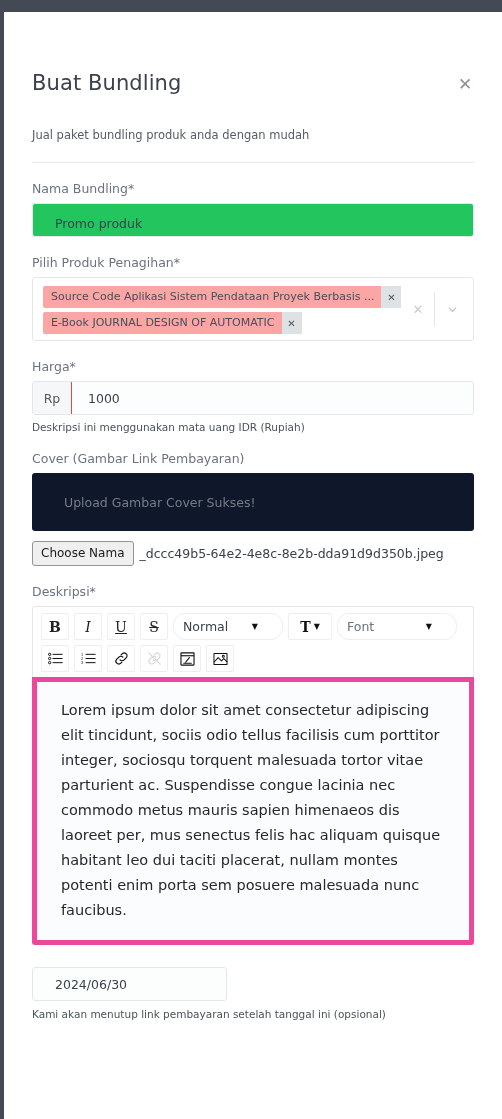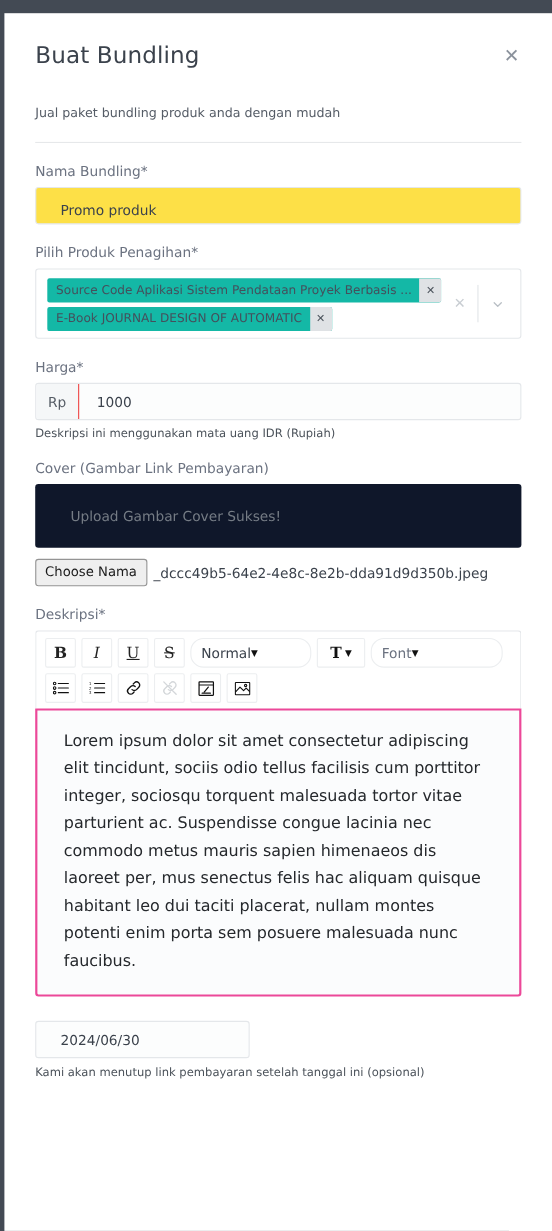--- a/index.html
+++ b/index.html
@@ -13,20 +13,21 @@
   #modal {
     position: absolute;
     left: 4px; top: 12px;
     width: 498px; height: 1107px;
     background: #ffffff;
     overflow: hidden;
   }
   .modal-header {
     position: relative;
     padding: 26px 28px 0 28px;
+    margin-top: 33px;
   }
   .modal-title {
     font-size: 21px;
     font-weight: 400;
     color: #3b424c;
     letter-spacing: .1px;
     margin: 0;
   }
   .close-icon {
     position: absolute;
@@ -59,21 +60,21 @@
     font-size: 12.5px;
     color: #6b7280;
     margin-bottom: 7px;
     font-weight: 400;
   }
   .text-input {
     width: 100%;
     height: 34px;
     border: 1px solid #e4e7ea;
     border-radius: 3px;
-    background: #fde047;
+    background: #22c55e;
     font-size: 12.5px;
     color: #3b424c;
     padding: 7px 0 0 22px;
     font-family: inherit;
     outline: none;
   }
   .text-input::placeholder { color: #9aa1a9; }
 
   
   .multiselect {
@@ -89,21 +90,21 @@
     flex: 1 1 auto;
     display: flex;
     flex-direction: column;
     align-items: flex-start;
     gap: 4px;
     padding-top: 2px;
   }
   .ms-tag {
     display: inline-flex;
     align-items: stretch;
-    background: #14b8a6;
+    background: #fca5a5;
     border-radius: 2px;
     max-width: 100%;
     overflow: hidden;
   }
   .ms-tag-label {
     font-size: 11px;
     color: #44505c;
     padding: 4px 7px 4px 8px;
     white-space: nowrap;
     line-height: 14px;
@@ -247,21 +248,21 @@
   }
   .tb-btn.small-icon { font-size: 12px; font-family: inherit; }
   .tb-btn.disabled { color: #d4d7da; }
   .tb-select {
     height: 27px;
     border: 1px solid #eceef0;
     background: #fff;
     border-radius: 12px;
     display: flex;
     align-items: center;
-    justify-content: flex-start;
+    justify-content: space-between;
     padding: 0 24px 0 9px;
     font-size: 12.5px;
     color: #3b424c;
     cursor: pointer;
     font-family: inherit;
   }
   .tb-select.w-normal { width: 110px; }
   .tb-select.w-font { width: 120px; }
   .tb-color {
     width: 44px; height: 27px;
@@ -269,21 +270,21 @@
     background: #fff;
     border-radius: 2px;
     display: flex;
     align-items: center;
     justify-content: center;
     gap: 3px;
     cursor: pointer;
   }
   .caret { font-size: 8px; color: #111; line-height: 1; }
   .editor-area {
-    border: 2px solid #ec4899;
+    border: 5px solid #ec4899;
     border-radius: 0 0 3px 3px;
     background: #fbfcfd;
     min-height: 250px;
     padding: 16px 24px 18px 24px;
   }
   .editor-text {
     font-size: 14.5px;
     line-height: 1.72;
     color: #25282c;
     margin: 0;

